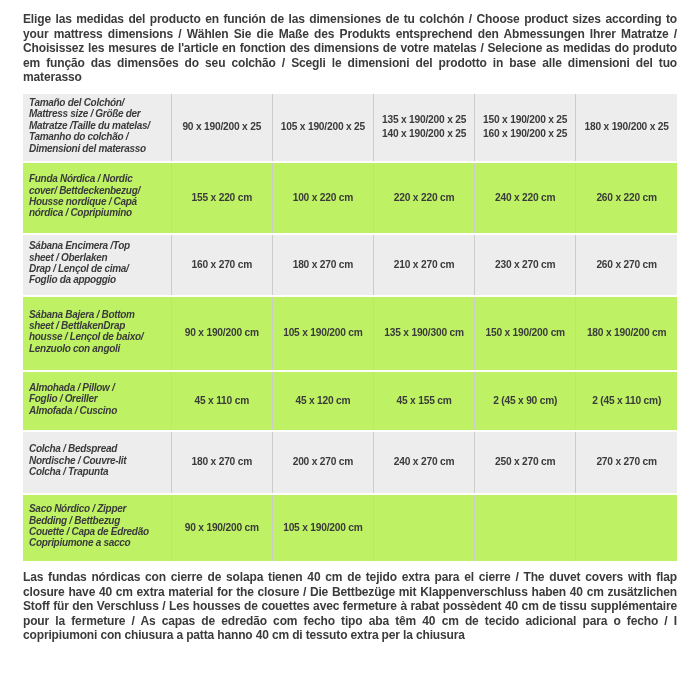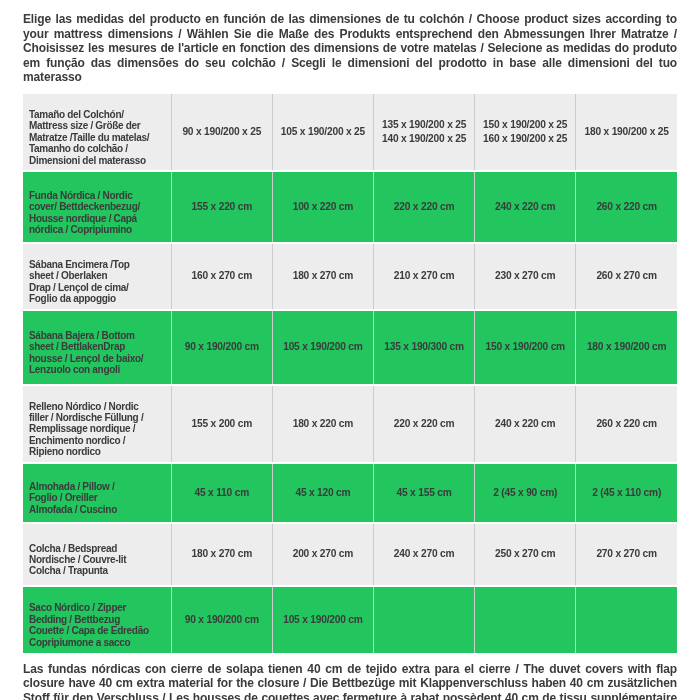--- a/index.html
+++ b/index.html
@@ -39,30 +39,31 @@
   col.c-val   { width: 101px; }
 
   td {
     font-size: 10.2px;
     font-weight: bold;
     color: #3b3b3b;
     vertical-align: middle;
     white-space: pre-line;
     border-bottom: 2px solid #ffffff;
     padding: 0;
-    background: #22c55e;
+    background: #bef264;
   }
   td + td { border-left: 1px solid #cccccc; }
   tr.shade td { background: #ededed; }
 
   td.label {
-    padding: 15px 2px 4px 6px;
+    padding: 0 2px 4px 6px;
     line-height: 11.4px;
     letter-spacing: -0.3px;
     font-size: 10px;
+    font-style: italic;
   }
   td.val {
     text-align: center;
     line-height: 14px;
     letter-spacing: -0.2px;
   }
 
   tr.r0 { height: 68px; }
   tr.r1 { height: 72px; }
   tr.r2 { height: 62px; }
@@ -129,32 +130,20 @@
         <td class="label">Sábana Bajera / Bottom
 sheet / BettlakenDrap
 housse / Lençol de baixo/
 Lenzuolo con angoli</td>
         <td class="val">90 x 190/200 cm</td>
         <td class="val">105 x 190/200 cm</td>
         <td class="val">135 x 190/300 cm</td>
         <td class="val">150 x 190/200 cm</td>
         <td class="val">180 x 190/200 cm</td>
       </tr>
-      <tr class="r4 shade">
-        <td class="label">Relleno Nórdico / Nordic
-filler / Nordische Füllung /
-Remplissage nordique /
-Enchimento nordico /
-Ripieno nordico</td>
-        <td class="val">155 x 200 cm</td>
-        <td class="val">180 x 220 cm</td>
-        <td class="val">220 x 220 cm</td>
-        <td class="val">240 x 220 cm</td>
-        <td class="val">260 x 220 cm</td>
-      </tr>
       <tr class="r5">
         <td class="label">Almohada  / Pillow /
 Foglio / Oreiller
 Almofada / Cuscino</td>
         <td class="val">45 x 110 cm</td>
         <td class="val">45 x 120 cm</td>
         <td class="val">45 x 155 cm</td>
         <td class="val">2 (45 x 90 cm)</td>
         <td class="val">2 (45 x 110 cm)</td>
       </tr>

